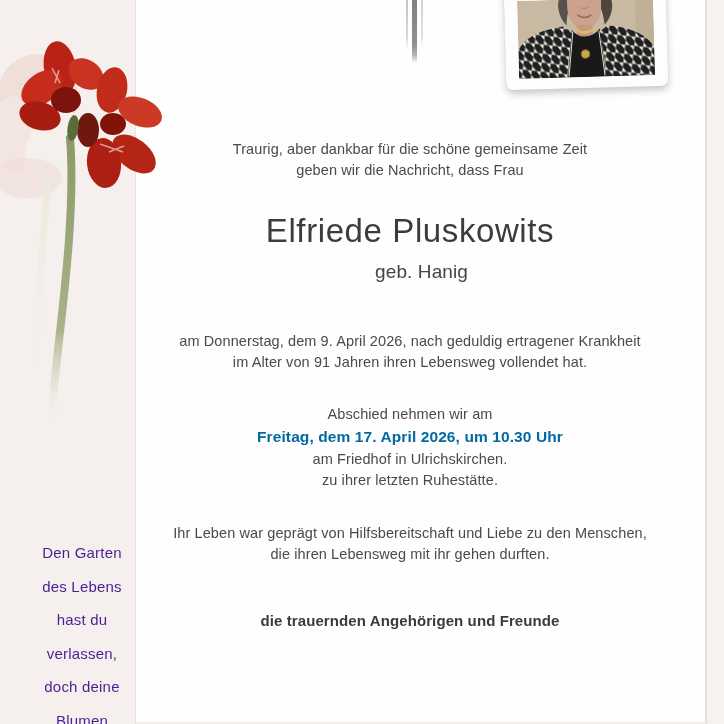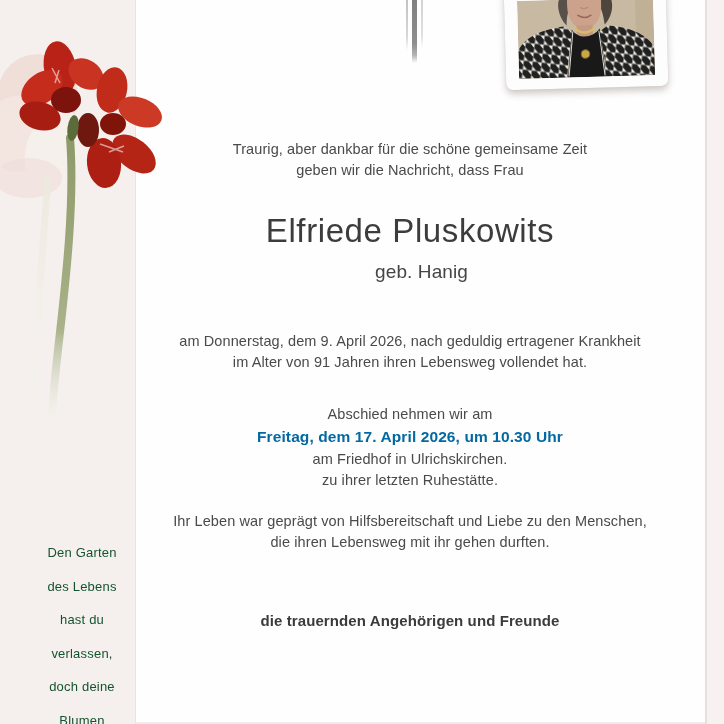--- a/index.html
+++ b/index.html
@@ -9,21 +9,21 @@
     background:#fefefe;
     font-family:"Liberation Sans", sans-serif;
     color:#474747;
   }
   
   .sidebar {
     position:absolute; left:0; top:0; width:136px; height:724px;
     background:#f5f0ed; border-right:1px solid #eae4e0;
   }
   .poem { position:absolute; left:0; top:536px; width:136px; text-align:center; }
-  .poem p { font-size:13px; line-height:33.5px; color:#14532d; letter-spacing:0.2px;padding-left:28px; }
+  .poem p { font-size:15px; line-height:33.5px; color:#4c1d95; letter-spacing:0.2px;padding-left:28px; }
 
   
   .right-strip {
     position:absolute; right:0; top:0; width:19px; height:724px;
     background:#f7f2f0; border-left:2px solid #e7e0de;
   }
   .bottom-line {
     position:absolute; left:136px; right:19px; bottom:0; height:2px;
     background:#e9e4e1; opacity:.7;
   }
@@ -55,21 +55,21 @@
   .blk { position:absolute; left:0; width:100%; text-align:center; }
   .blk p { font-size:14.5px; line-height:21px; color:#4a4a4a; letter-spacing:0.1px; }
   #b-intro    { top:139px; }
   #b-name     { top:211px; }
   #b-name p   { font-size:33px; line-height:40px; color:#3c3c3c; letter-spacing:0.6px; }
   #b-geb      { top:260px; }
   #b-geb p    { font-size:19px; line-height:24px; color:#454545;margin-left:23px; }
   #b-death    { top:331px; }
   #b-farewell { top:404px; }
   #b-farewell .bold-line { font-size:15.5px; font-weight:bold; color:#0369a1; line-height:22px; margin:1px 0; }
-  #b-tribute  { top:511px; }
+  #b-tribute  { top:523px; }
   #b-sign     { top:610px; }
   #b-sign p   { font-size:15px; font-weight:bold; color:#3b3b3b; }
 </style>
 </head>
 <body>
 
 <div class="page">
 
   <div class="sidebar">
     <div class="poem">

